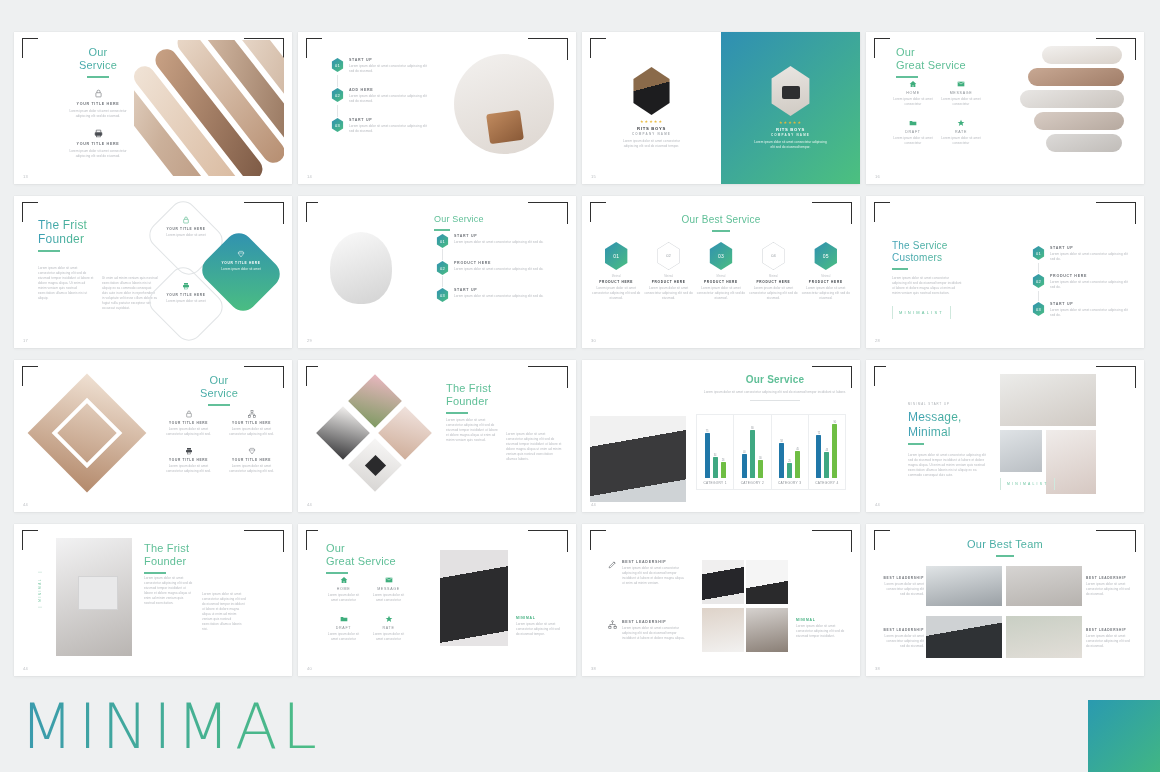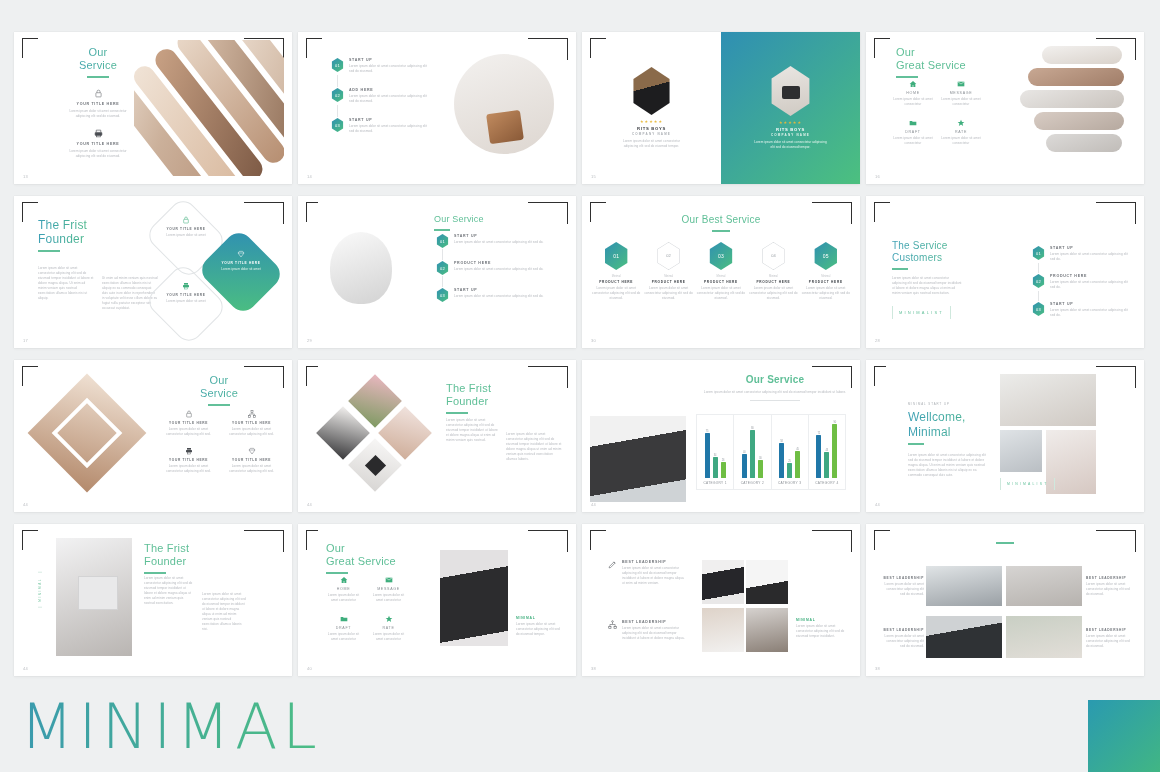--- a/index.html
+++ b/index.html
@@ -636,21 +636,21 @@
     </div>
     <div class="pgnum">44</div>
   </div>
 
   <div class="slide">
     <div class="brk brk-tl"></div>
     <div class="brk brk-tr"></div>
     <div style="position:absolute;left:42px;top:42px;width:78px;">
       <div class="tiny" style="letter-spacing:1px;font-size:2.8px;color:#a6abb0;">MINIMAL START UP</div>
       <div class="title grad" style="font-size:12px;margin-top:4px;">
-        <div>Wellcome,</div>
+        <div>Message,</div>
           <div>Minimal</div>
       </div>
       <div class="rule" style="width:16px;"></div>
       <div class="body-txt" style="margin-top:8px;">Lorem ipsum dolor sit amet consectetur adipiscing elit sed do eiusmod tempor incididunt ut labore et dolore magna aliqua. Ut enim ad minim veniam quis nostrud exercitation ullamco laboris nisi ut aliquip ex ea commodo consequat duis aute.</div>
     </div>
     <div class="ph" style="position:absolute;left:134px;top:14px;width:96px;height:52px;background:linear-gradient(160deg,#ececea,#cfc9c3);"></div>
     <div class="ph" style="position:absolute;left:134px;top:70px;width:42px;height:42px;background:linear-gradient(160deg,#dfe3e6,#b9bec3);"></div>
     <div class="ph" style="position:absolute;left:180px;top:70px;width:50px;height:64px;background:linear-gradient(160deg,#f0ecea,#d6c8c2);"></div>
     <div class="logo-min" style="position:absolute;left:134px;top:118px;font-size:3.4px;">MINIMALIST</div>
     <div class="pgnum">44</div>
@@ -768,20 +768,21 @@
       <div class="body-txt" style="margin-top:2px;">Lorem ipsum dolor sit amet consectetur adipiscing elit sed do eiusmod tempor incididunt.</div>
     </div>
     <div class="pgnum">38</div>
   </div>
 
   <div class="slide">
     <div class="brk brk-tl"></div>
     <div class="brk brk-tl2"></div>
     <div class="brk brk-tr"></div>
     <div style="position:absolute;left:0;right:0;top:14px;text-align:center;">
+      <div class="title grad" style="font-size:11px;">Our Best Team</div>
       <div class="rule c" style="width:18px;"></div>
     </div>
     <div style="position:absolute;left:16px;top:52px;width:42px;">
       <div class="lbl" style="font-size:3.2px;text-align:right;">Best Leadership</div>
       <div class="body-txt" style="margin-top:2px;text-align:right;">Lorem ipsum dolor sit amet consectetur adipiscing elit sed do eiusmod.</div>
     </div>
     <div class="ph" style="position:absolute;left:60px;top:42px;width:76px;height:40px;background:linear-gradient(170deg,#e0e4e6,#9aa0a5);"></div>
     <div class="ph" style="position:absolute;left:140px;top:42px;width:76px;height:40px;background:linear-gradient(170deg,#d6d4d2,#b6b2ae);"></div>
     <div style="position:absolute;left:220px;top:52px;width:46px;">
       <div class="lbl" style="font-size:3.2px;">Best Leadership</div>

